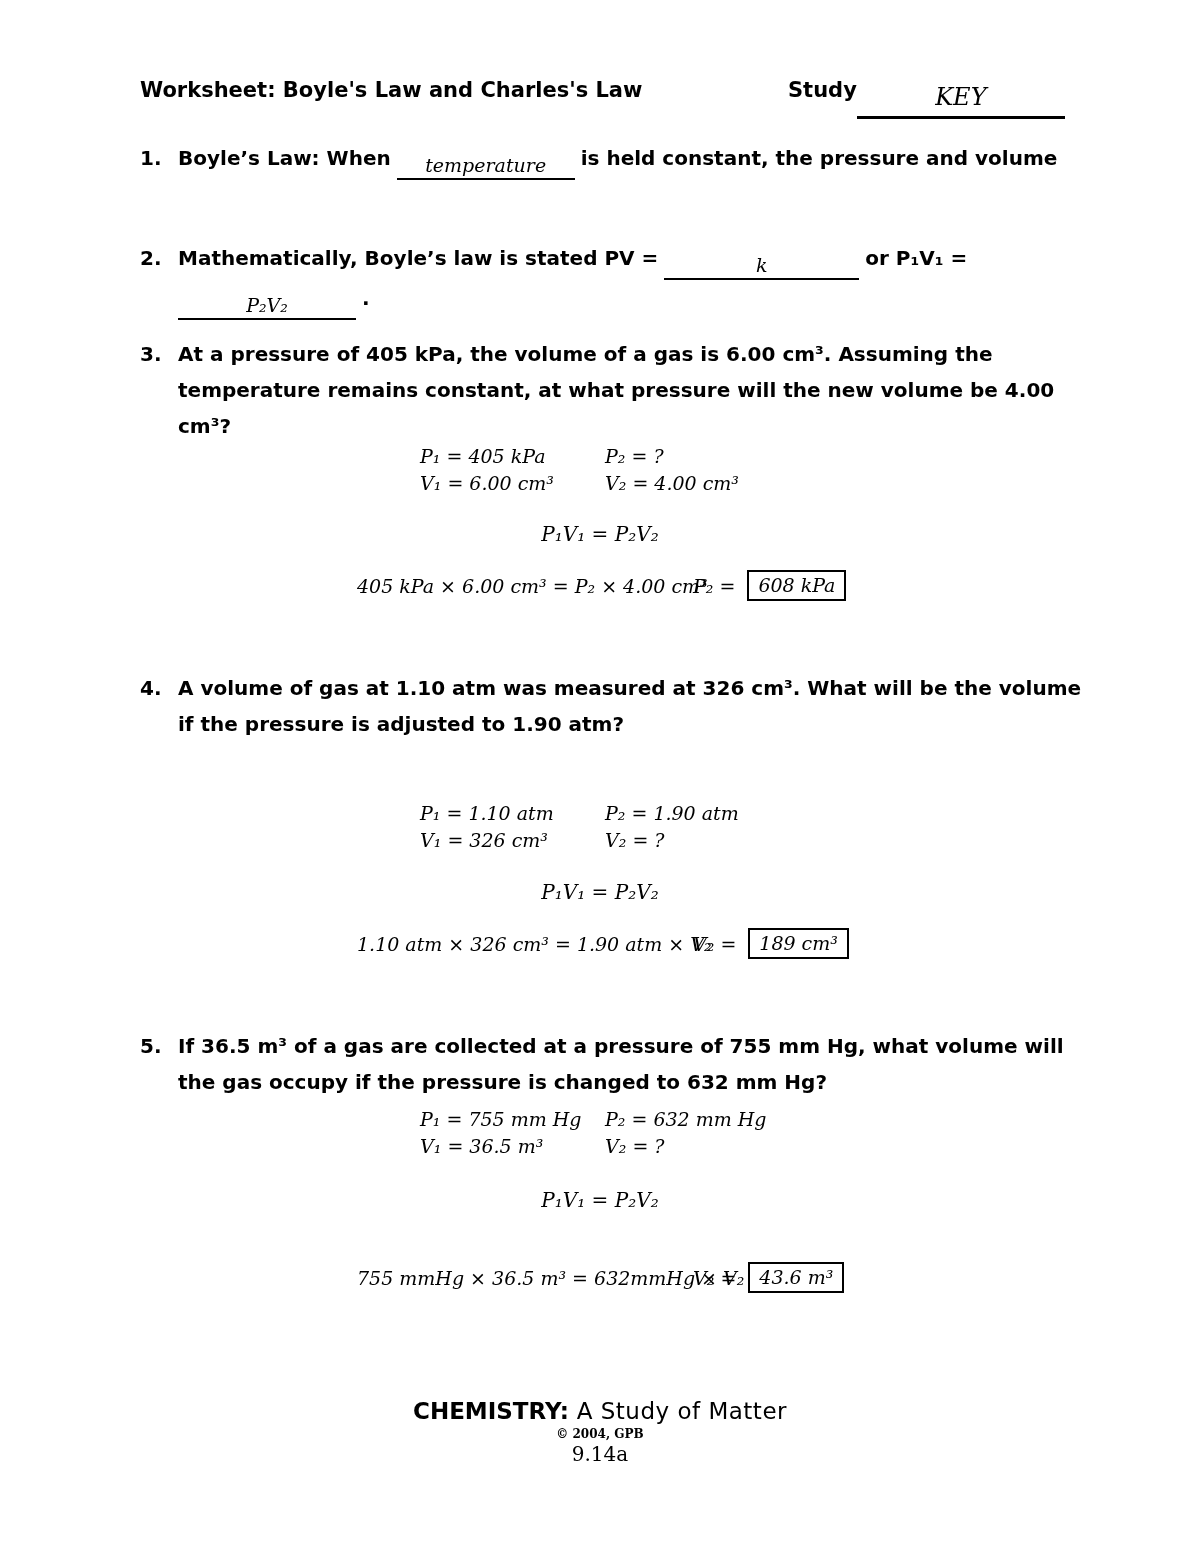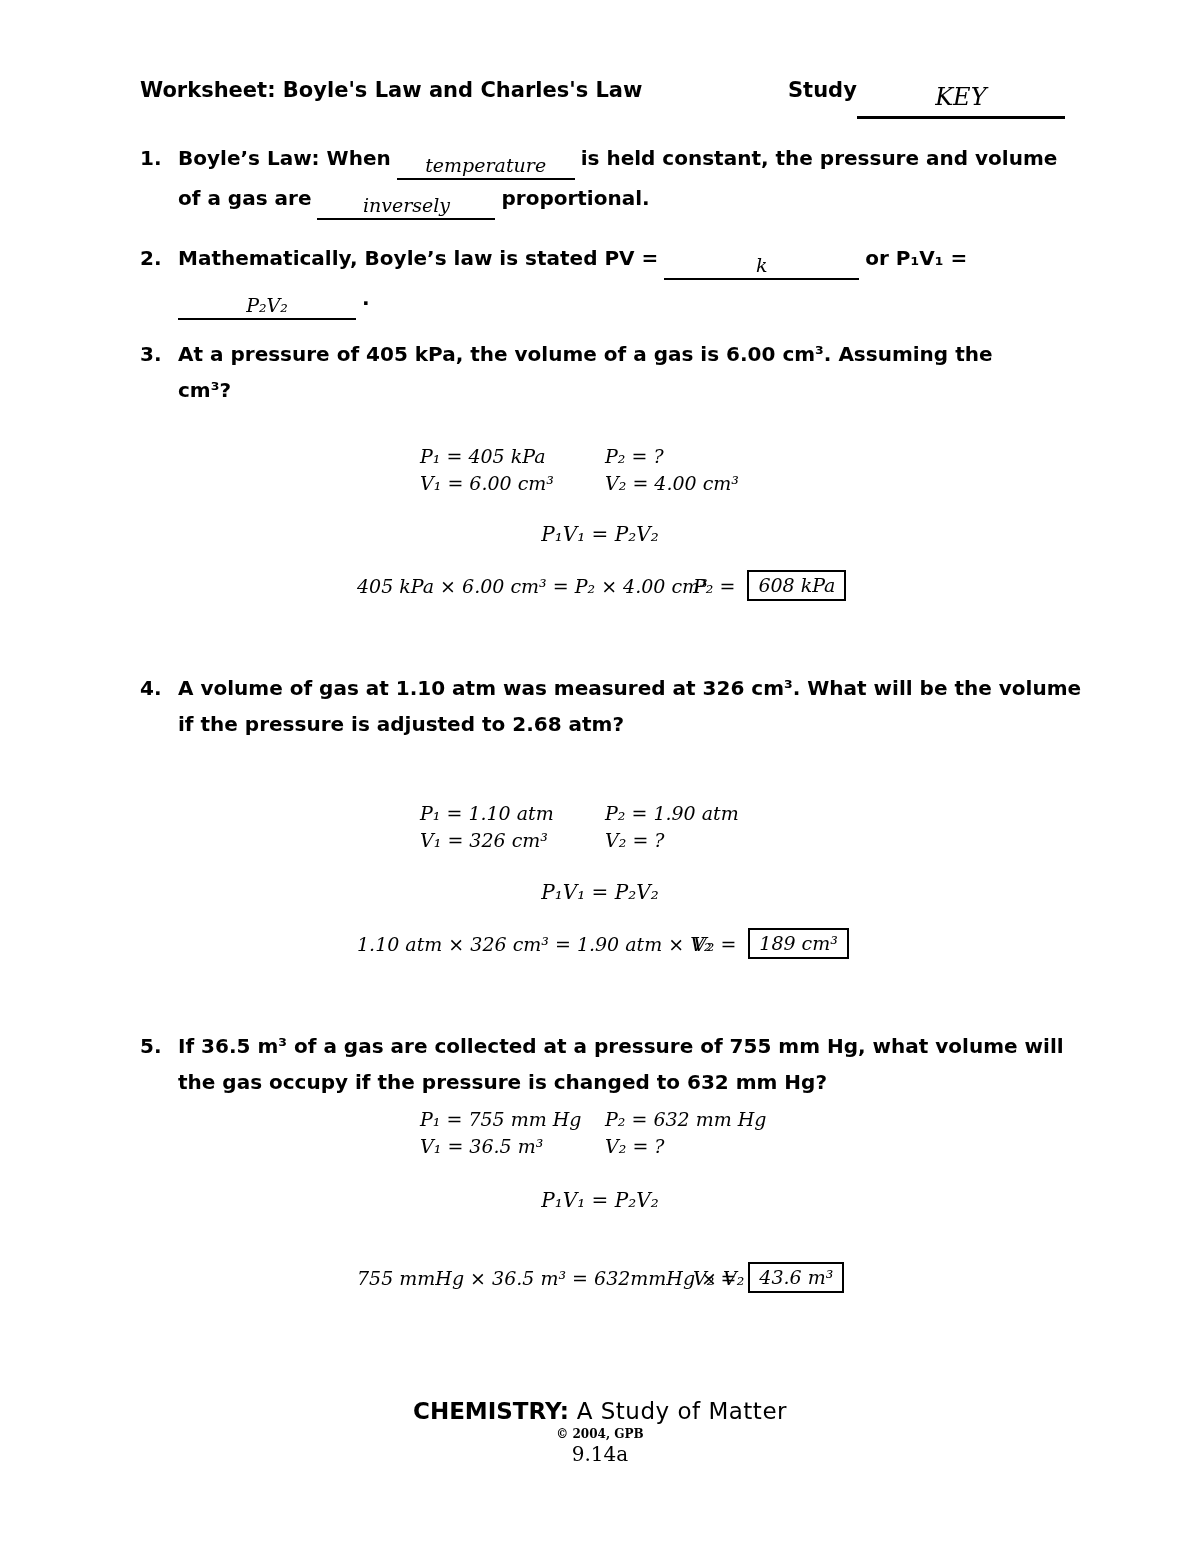--- a/index.html
+++ b/index.html
@@ -81,30 +81,30 @@
 </style>
 </head>
 <body>
 
 <div class="abs header-title qtext">Worksheet: Boyle's Law and Charles's Law</div>
 
 <div class="abs name-block qtext"><span>Study</span><span class="name-line"><span class="hand name-key">KEY</span></span></div>
 
 <div class="abs question qtext" style="top:140px;">
   <div><span class="qnum">1.</span><span>Boyle’s Law:  When</span><span class="blank w178"><span class="hand">temperature</span></span><span>is held constant, the pressure and volume</span></div>
-  <div class="qindent"><span>of a gas are</span><span class="blank w178"><span class="hand">inversely</span></span><span>proportional.</span></div>
 </div>
 
 <div class="abs question qtext" style="top:240px;">
   <div><span class="qnum">2.</span><span>Mathematically, Boyle’s law is stated PV =</span><span class="blank w195"><span class="hand">k</span></span><span>or P₁V₁ =</span></div>
   <div class="qindent"><span class="blank w178" style="margin-left:0;"><span class="hand">P₂V₂</span></span><span>.</span></div>
 </div>
 
 <div class="abs question qtext" style="top:336px;">
   <div><span class="qnum">3.</span><span>At a pressure of 405 kPa, the volume of a gas is 6.00 cm³.  Assuming the</span></div>
+  <div class="qindent">temperature remains constant, at what pressure will the new volume be 4.00</div>
   <div class="qindent">cm³?</div>
 </div>
 
 <div class="abs givens hand" style="top:443px;">
   <span>P₁ = 405 kPa</span>
   <span>P₂ = ?</span>
   <span>V₁ = 6.00 cm³</span>
   <span>V₂ = 4.00 cm³</span>
 </div>
 
@@ -113,21 +113,21 @@
 <div class="abs eq-row hand" style="top:570px;">
   <span class="eq-text">405 kPa × 6.00 cm³ = P₂ × 4.00 cm³</span>
   <span class="eq-answer">
       <span>P₂ =</span>
       <span class="answer-box">608 kPa</span>
     </span>
 </div>
 
 <div class="abs question qtext" style="top:670px;">
   <div><span class="qnum">4.</span><span>A volume of gas at 1.10 atm was measured at 326 cm³.  What will be the volume</span></div>
-  <div class="qindent">if the pressure is adjusted to 2.68 atm?</div>
+  <div class="qindent">if the pressure is adjusted to 1.90 atm?</div>
 </div>
 
 <div class="abs givens hand" style="top:800px;">
   <span>P₁ = 1.10 atm</span>
   <span>P₂ = 1.90 atm</span>
   <span>V₁ = 326 cm³</span>
   <span>V₂ = ?</span>
 </div>
 
 <div class="abs law hand" style="top:880px;">P₁V₁ = P₂V₂</div>

